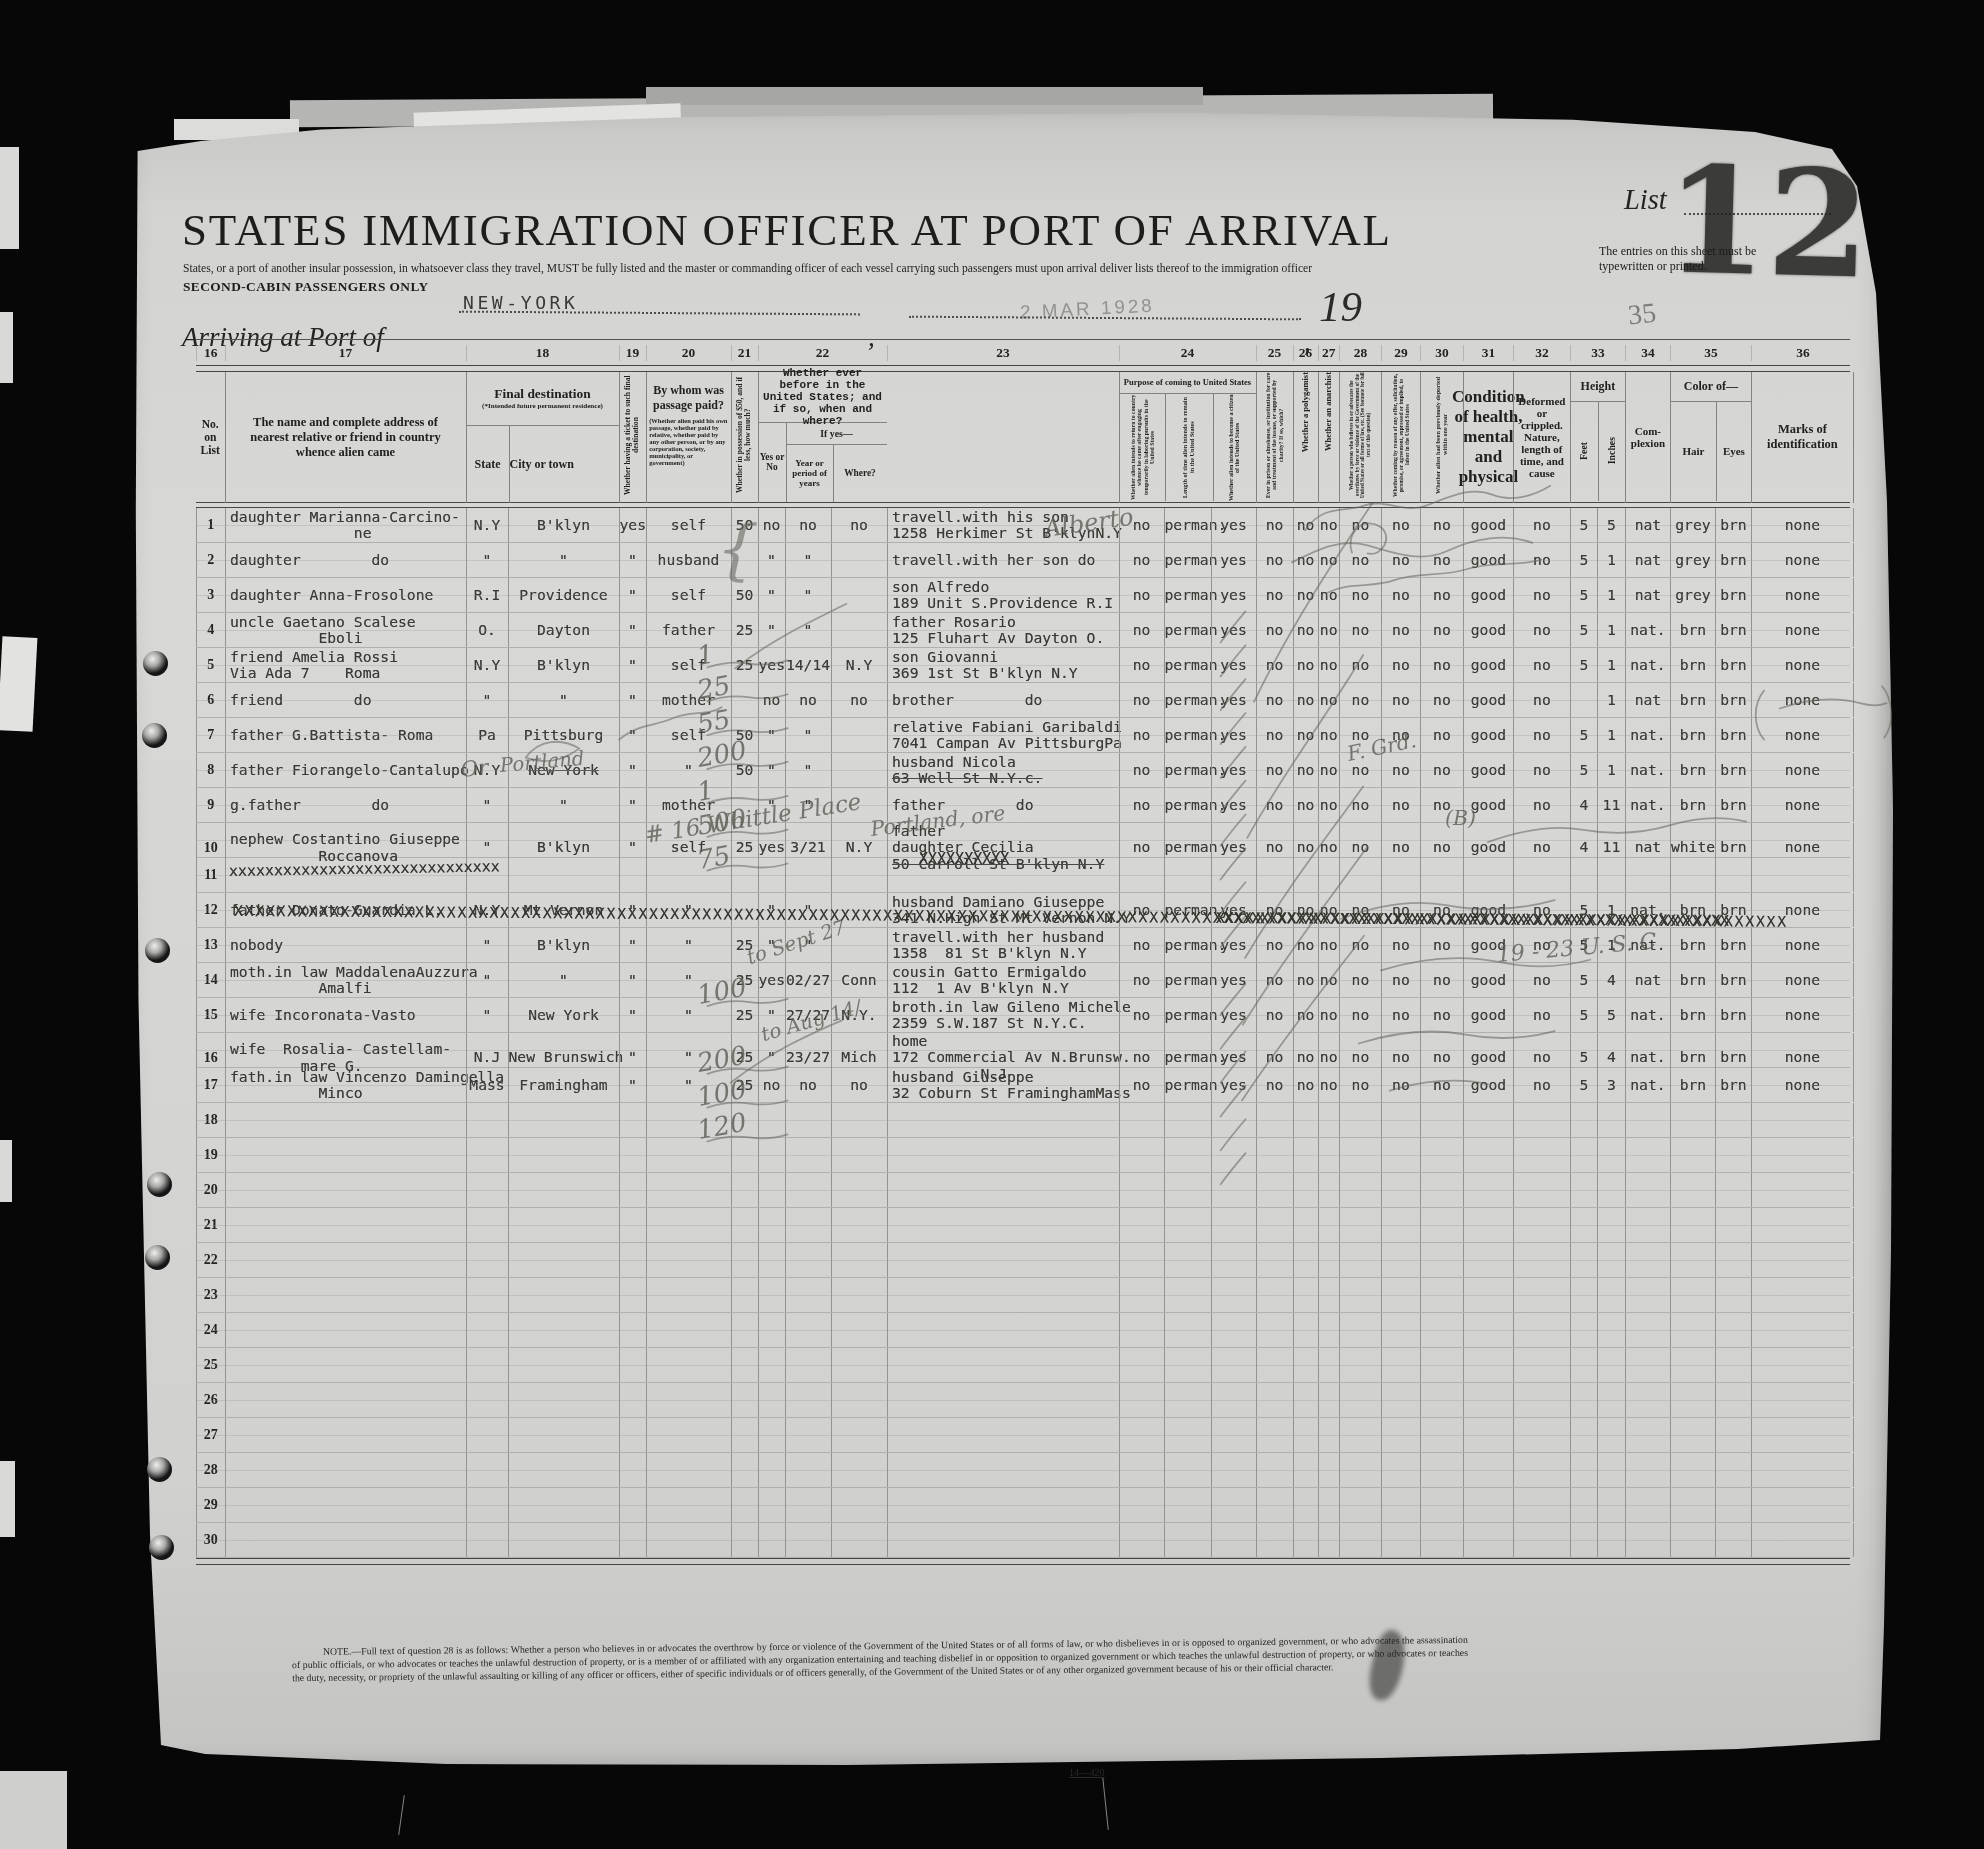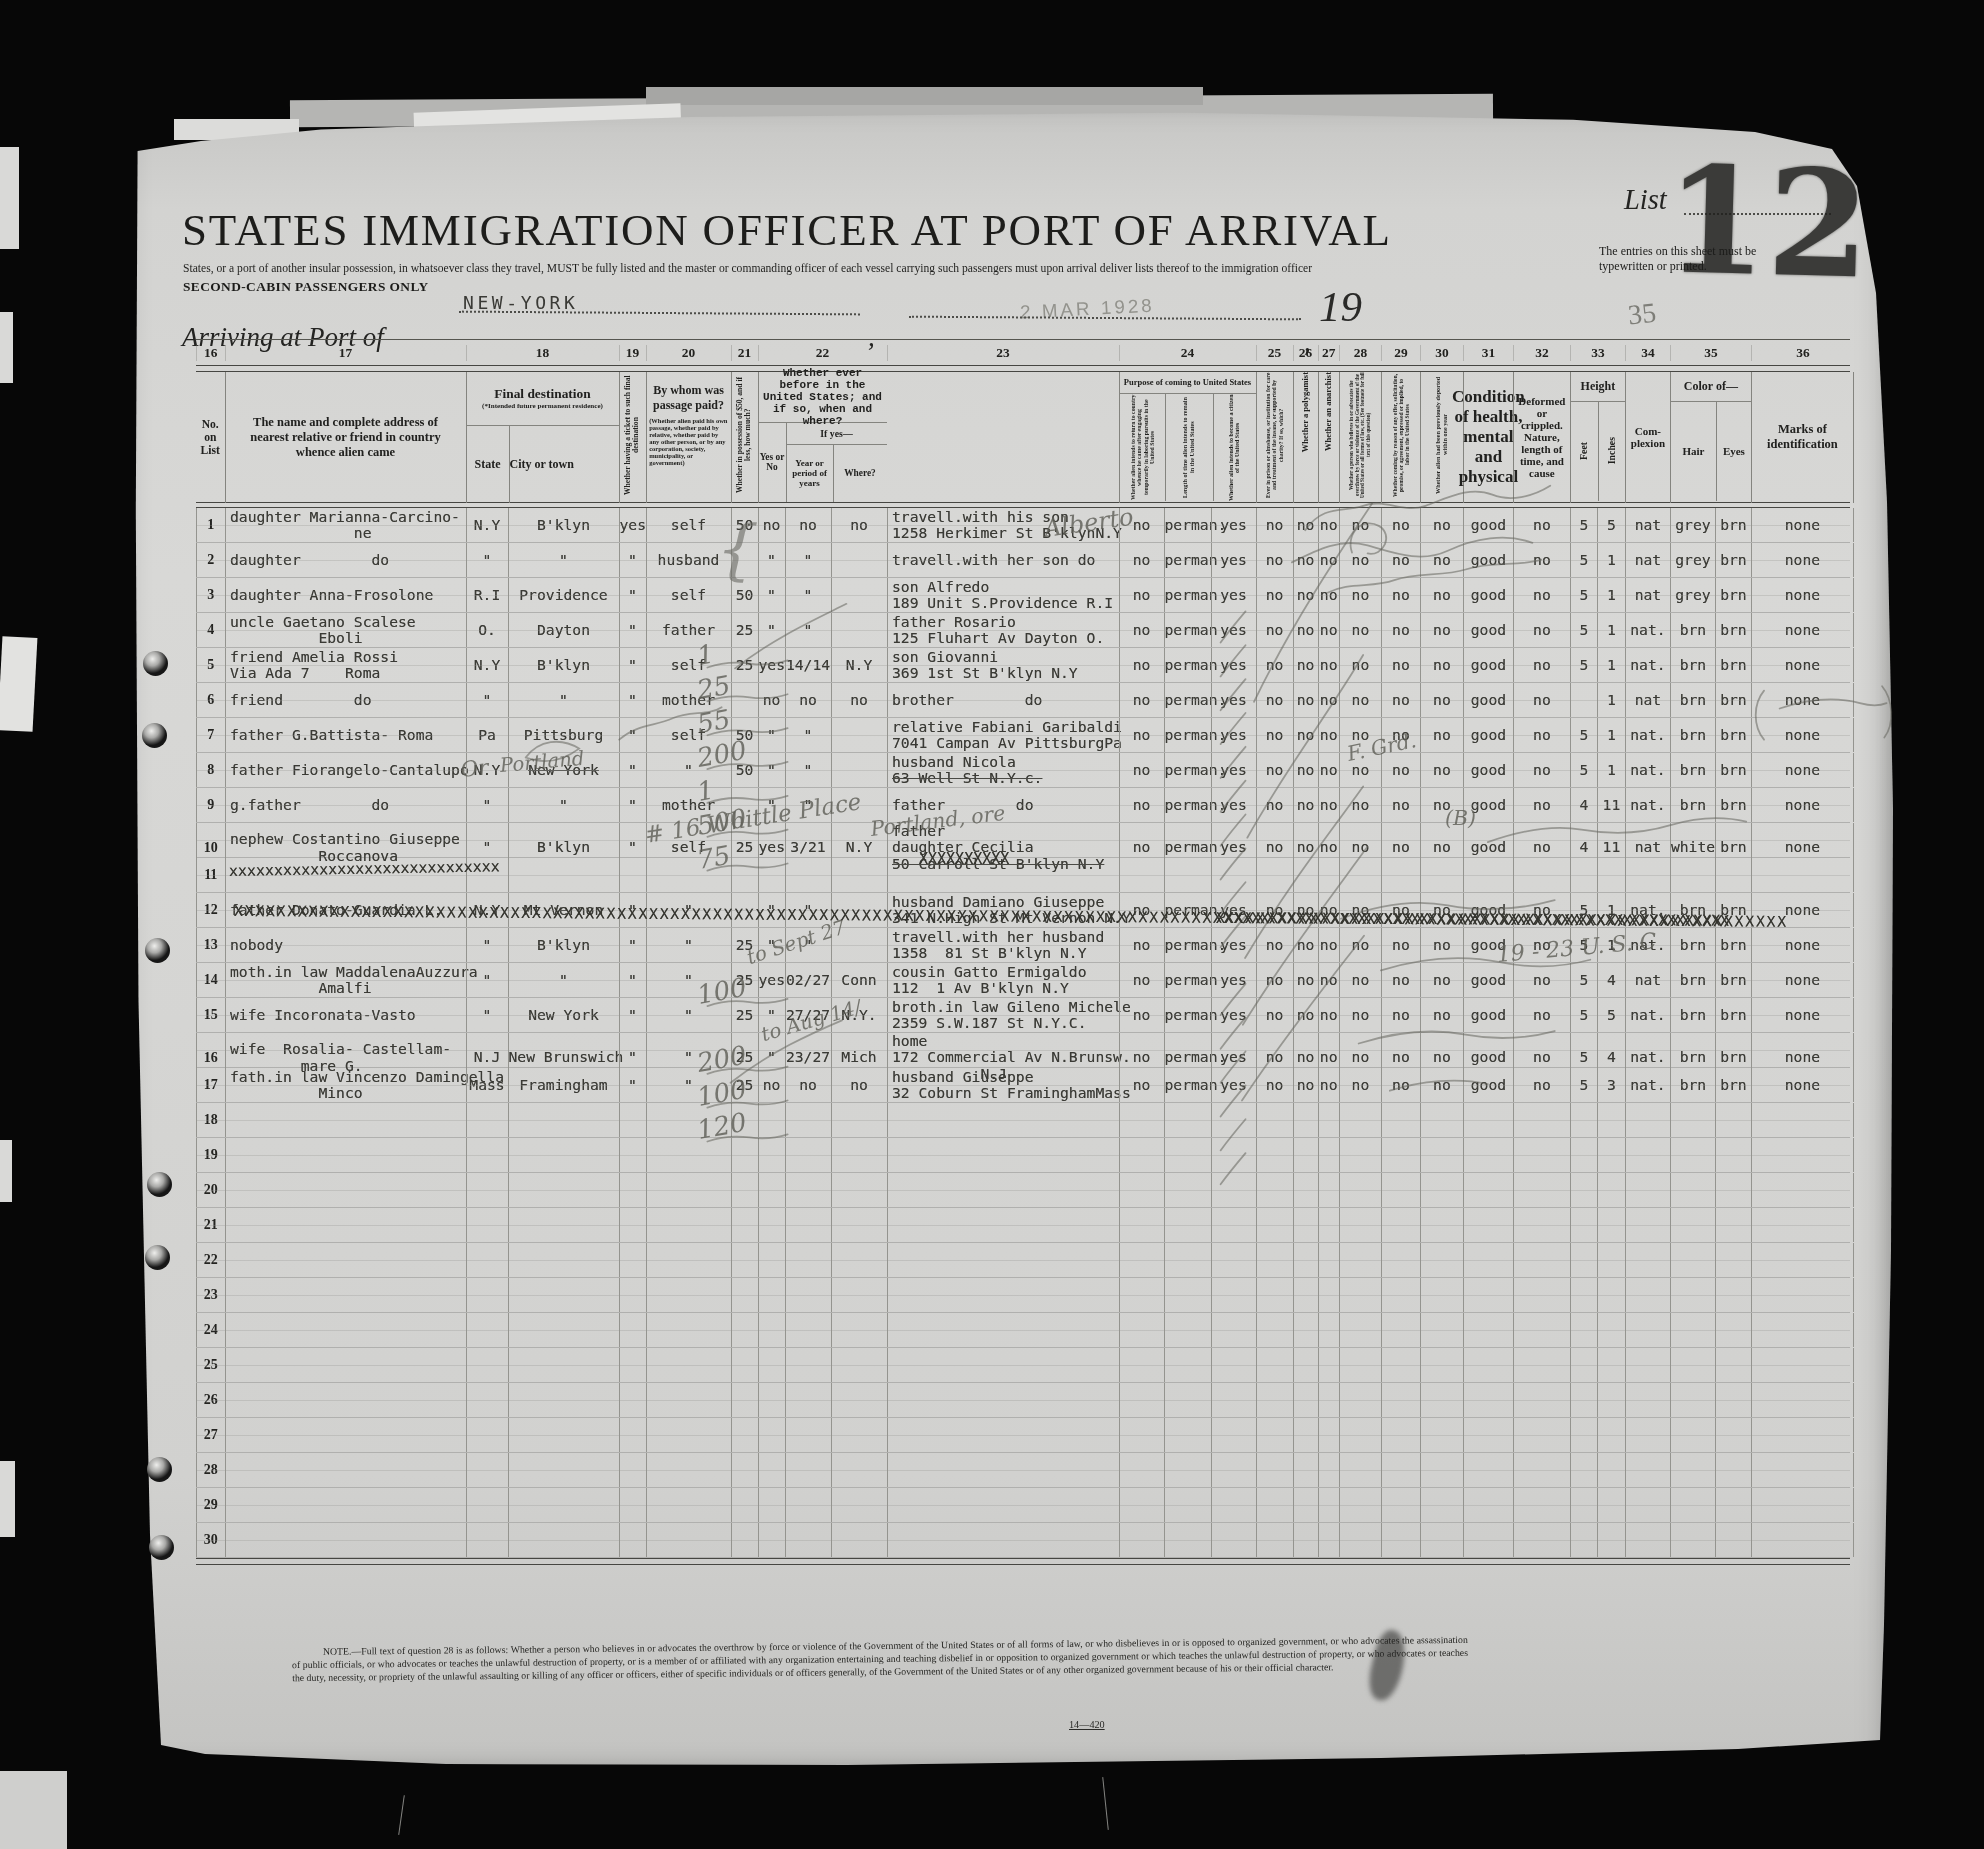--- a/index.html
+++ b/index.html
@@ -1262,17 +1262,17 @@
       <span class="pencil" style="left: 700px; top: 777px; font-size: 26px; transform: rotate(-10deg);">1</span>
       <span class="pencil" style="left: 700px; top: 811px; font-size: 26px; transform: rotate(-10deg);">500</span>
       <span class="pencil" style="left: 700px; top: 845px; font-size: 26px; transform: rotate(-10deg);">75</span>
       <span class="pencil" style="left: 700px; top: 980px; font-size: 26px; transform: rotate(-10deg);">100</span>
       <span class="pencil" style="left: 700px; top: 1048px; font-size: 26px; transform: rotate(-10deg);">200</span>
       <span class="pencil" style="left: 700px; top: 1082px; font-size: 26px; transform: rotate(-10deg);">100</span>
       <span class="pencil" style="left: 700px; top: 1115px; font-size: 26px; transform: rotate(-10deg);">120</span>
     </div>
 
   <div class="abs foot" style="left:292px;top:1639px;width:1176px;text-indent:31px;transform:rotate(-.6deg);">NOTE.—Full text of question 28 is as follows: Whether a person who believes in or advocates the overthrow by force or violence of the Government of the United States or of all forms of law, or who disbelieves in or is opposed to organized government, or who advocates the assassination of public officials, or who advocates or teaches the unlawful destruction of property, or is a member of or affiliated with any organization entertaining and teaching disbelief in or opposition to organized government or which teaches the unlawful destruction of property, or who advocates or teaches the duty, necessity, or propriety of the unlawful assaulting or killing of any officer or officers, either of specific individuals or of officers generally, of the Government of the United States or of any other organized government because of his or their official character.</div>
-  <div class="abs formnum" style="left:1069px;top:1719px;text-decoration:underline;">14—420</div>
+  <div class="abs formnum" style="left:1069px;top:1767px;text-decoration:underline;">14—420</div>
   <div class="smudge" style="left:1372px;top:1630px;"></div>
 
 </div>
 
 
 </body></html>

